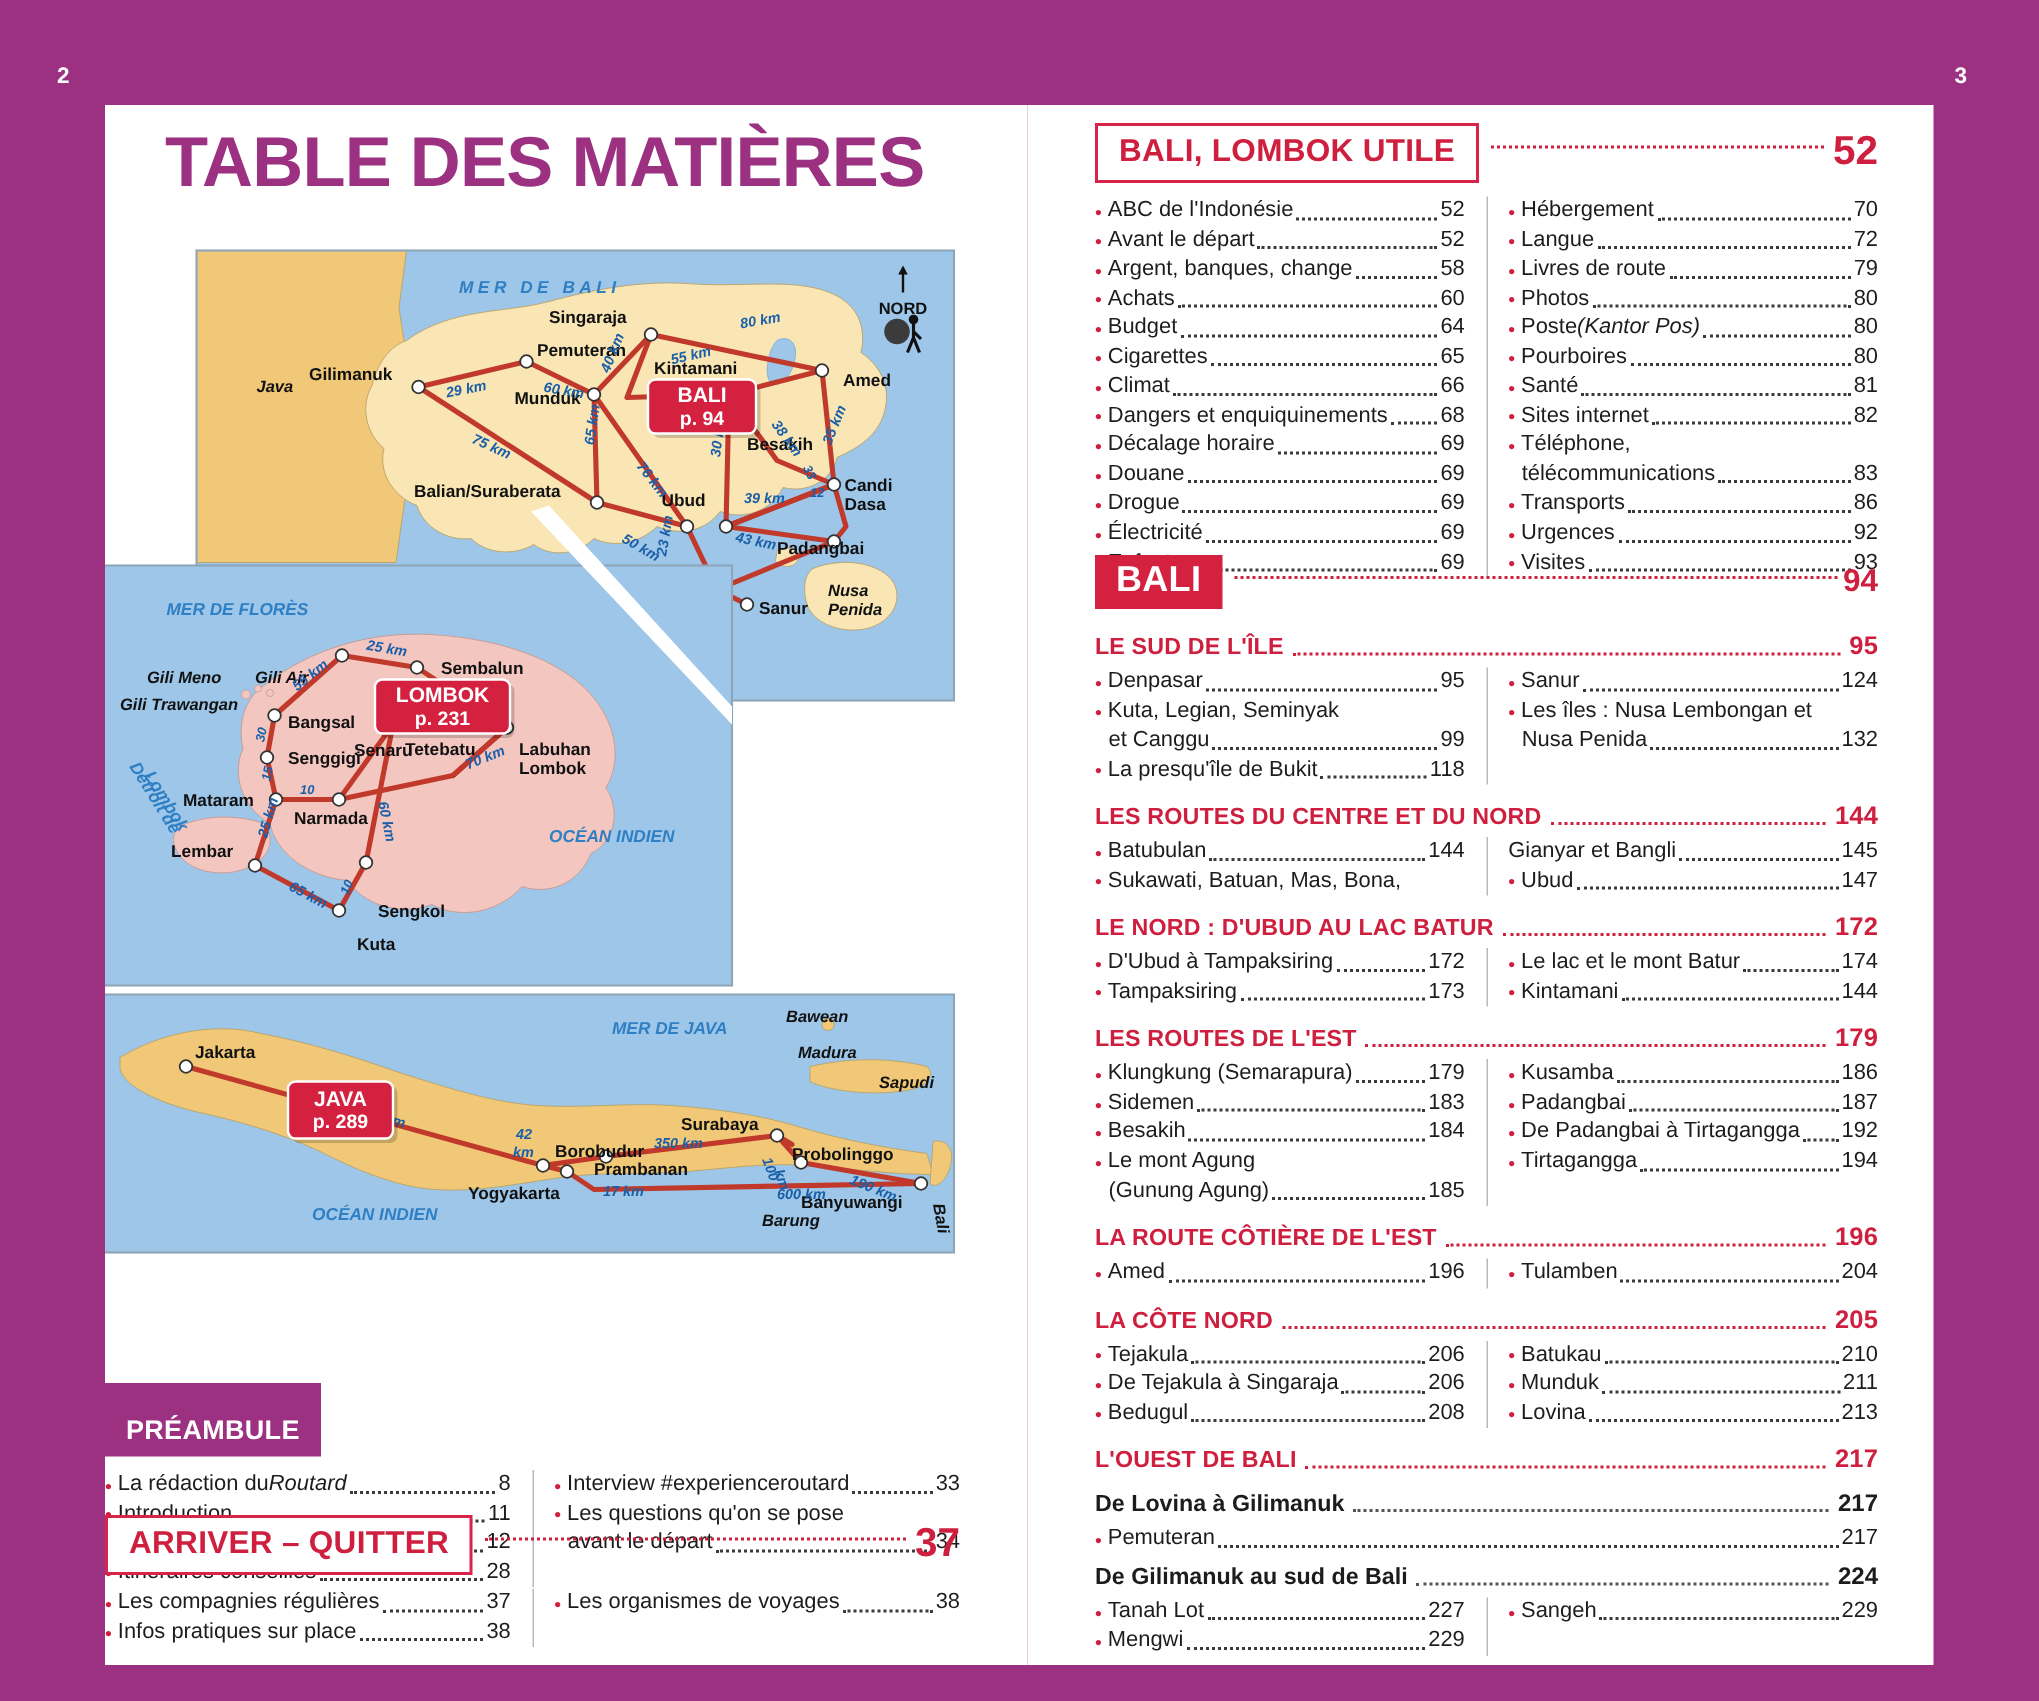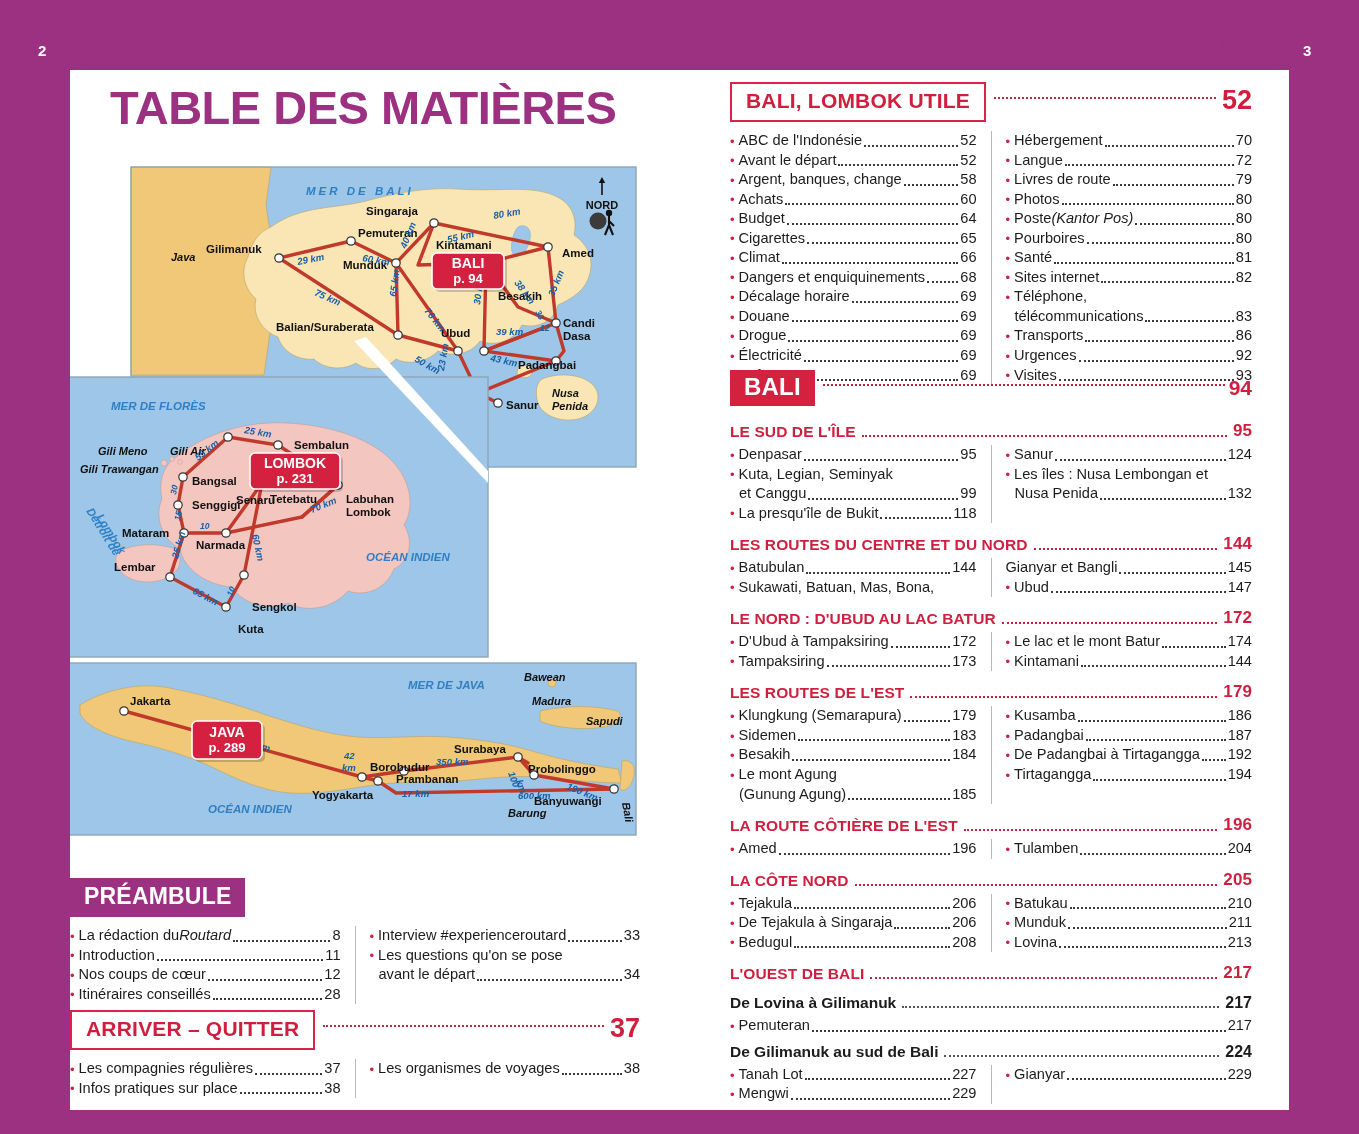--- a/index.html
+++ b/index.html
@@ -33,21 +33,21 @@
     color:#9c3182;font-weight:bold;font-size:47px;letter-spacing:-0.5px;
   }
 
   
   .mapwrap{position:absolute;left:-4px;top:95px;width:572px;height:675px;}
   .mapwrap svg{display:block;}
 
   
   .sec-purple{
     display:inline-block;background:#9c3182;color:#fff;font-weight:bold;
-    font-size:23px;padding:5px 14px 7px 14px;letter-spacing:.2px;
+    font-size:18px;padding:21px 14px 7px 14px;letter-spacing:.2px;margin-top:44px;
   }
   
   .sec-redbox{
     display:inline-block;border:2px solid #d8234a;color:#cf1f3f;font-weight:bold;
     font-size:21px;padding:5px 14px 7px 14px;letter-spacing:.2px;background:#fff;
   }
   
   .sec-redsolid{
     display:inline-block;background:#d4213f;color:#fff;font-weight:bold;
     font-size:24px;padding:3px 14px 5px 14px;letter-spacing:.2px;
@@ -973,21 +973,21 @@
               <div class="entry">
                 <span class="bullet">•</span>
                 <span class="label">Mengwi</span>
                 <span class="dots"></span>
                 <span class="pg">229</span>
               </div>
             </div>
             <div class="col divided">
               <div class="entry">
                 <span class="bullet">•</span>
-                <span class="label">Gianyar</span>
+                <span class="label">Sangeh</span>
                 <span class="dots"></span>
                 <span class="pg">229</span>
               </div>
             </div>
           </div>
         </div>
     </div>
 
   </div>
 </div>

